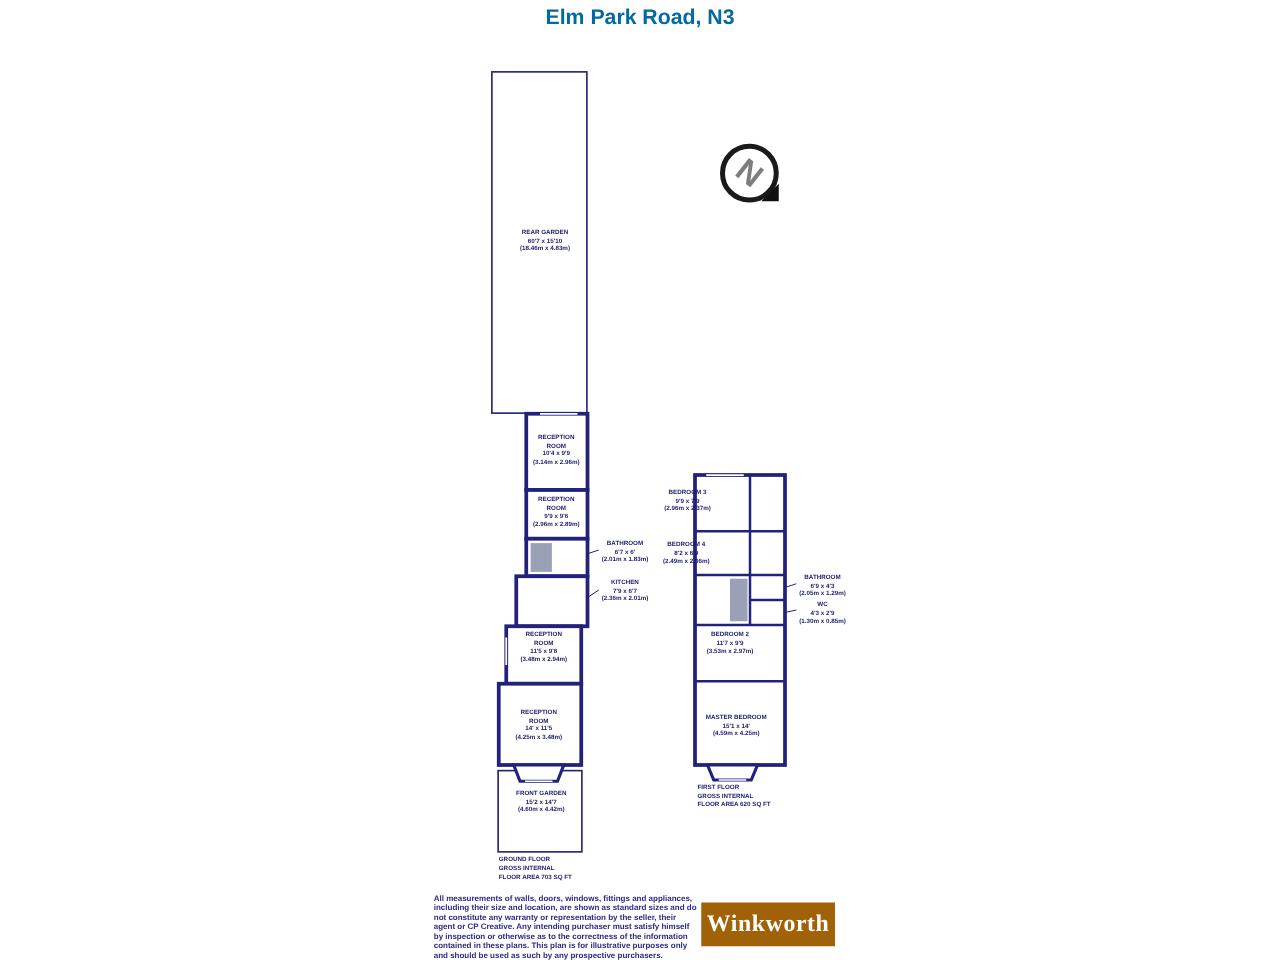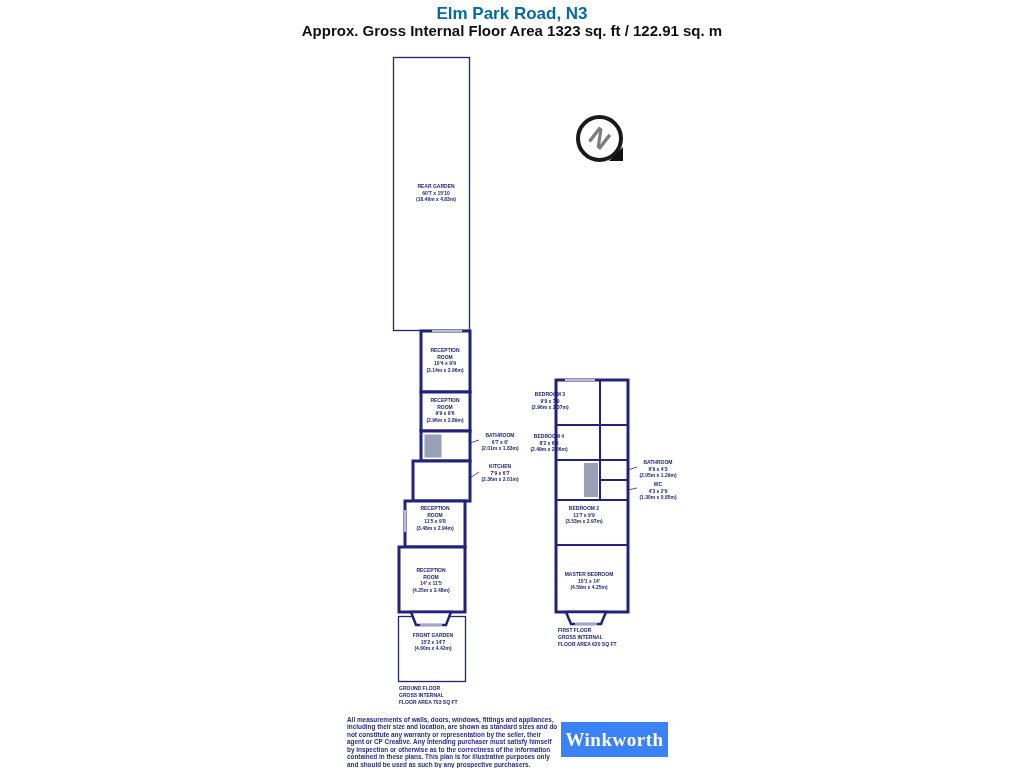--- a/index.html
+++ b/index.html
@@ -19,31 +19,30 @@
   .compass{position:absolute;left:576px;top:115px;width:39px;height:39px;
            border:4.5px solid #1a1a1a;border-radius:50%;display:flex;
            align-items:center;justify-content:center;background:#fff;}
   .compass .n{font-size:26px;font-weight:bold;color:#7d7d7d;transform:rotate(38deg);
               font-family:"Liberation Sans",sans-serif;}
   .compass-pointer{position:absolute;left:609px;top:147px;width:0;height:0;
                    border-left:14px solid transparent;border-bottom:14px solid #111;}
   .disclaimer{position:absolute;left:347px;top:716px;width:212px;
               font-size:6.4px;font-weight:bold;color:#2a2a85;line-height:1.16;}
   .logo{position:absolute;left:561px;top:722px;width:107px;height:35px;
-        background:#3b82f6;display:flex;align-items:center;justify-content:center;}
+        background:#a16207;display:flex;align-items:center;justify-content:center;}
   .logo span{color:#ffffff;font-family:"Liberation Serif",serif;font-weight:bold;
              font-size:19px;letter-spacing:0.5px;}
 </style>
 </head>
 <body>
 
 <div id="canvas">
 
   <div class="title-line1">Elm Park Road, N3</div>
-  <div class="title-line2">Approx. Gross Internal Floor Area 1323 sq. ft / 122.91 sq. m</div>
 
   <div class="compass">
     <span class="n">N</span>
   </div>
   <div class="compass-pointer"></div>
 
   <svg class="plan" width="1024" height="768" viewBox="0 0 1024 768">
     <g fill="none" stroke="#23227a">
 
       <rect x="393.5" y="57.5" width="76" height="273" stroke-width="1.3"></rect>

